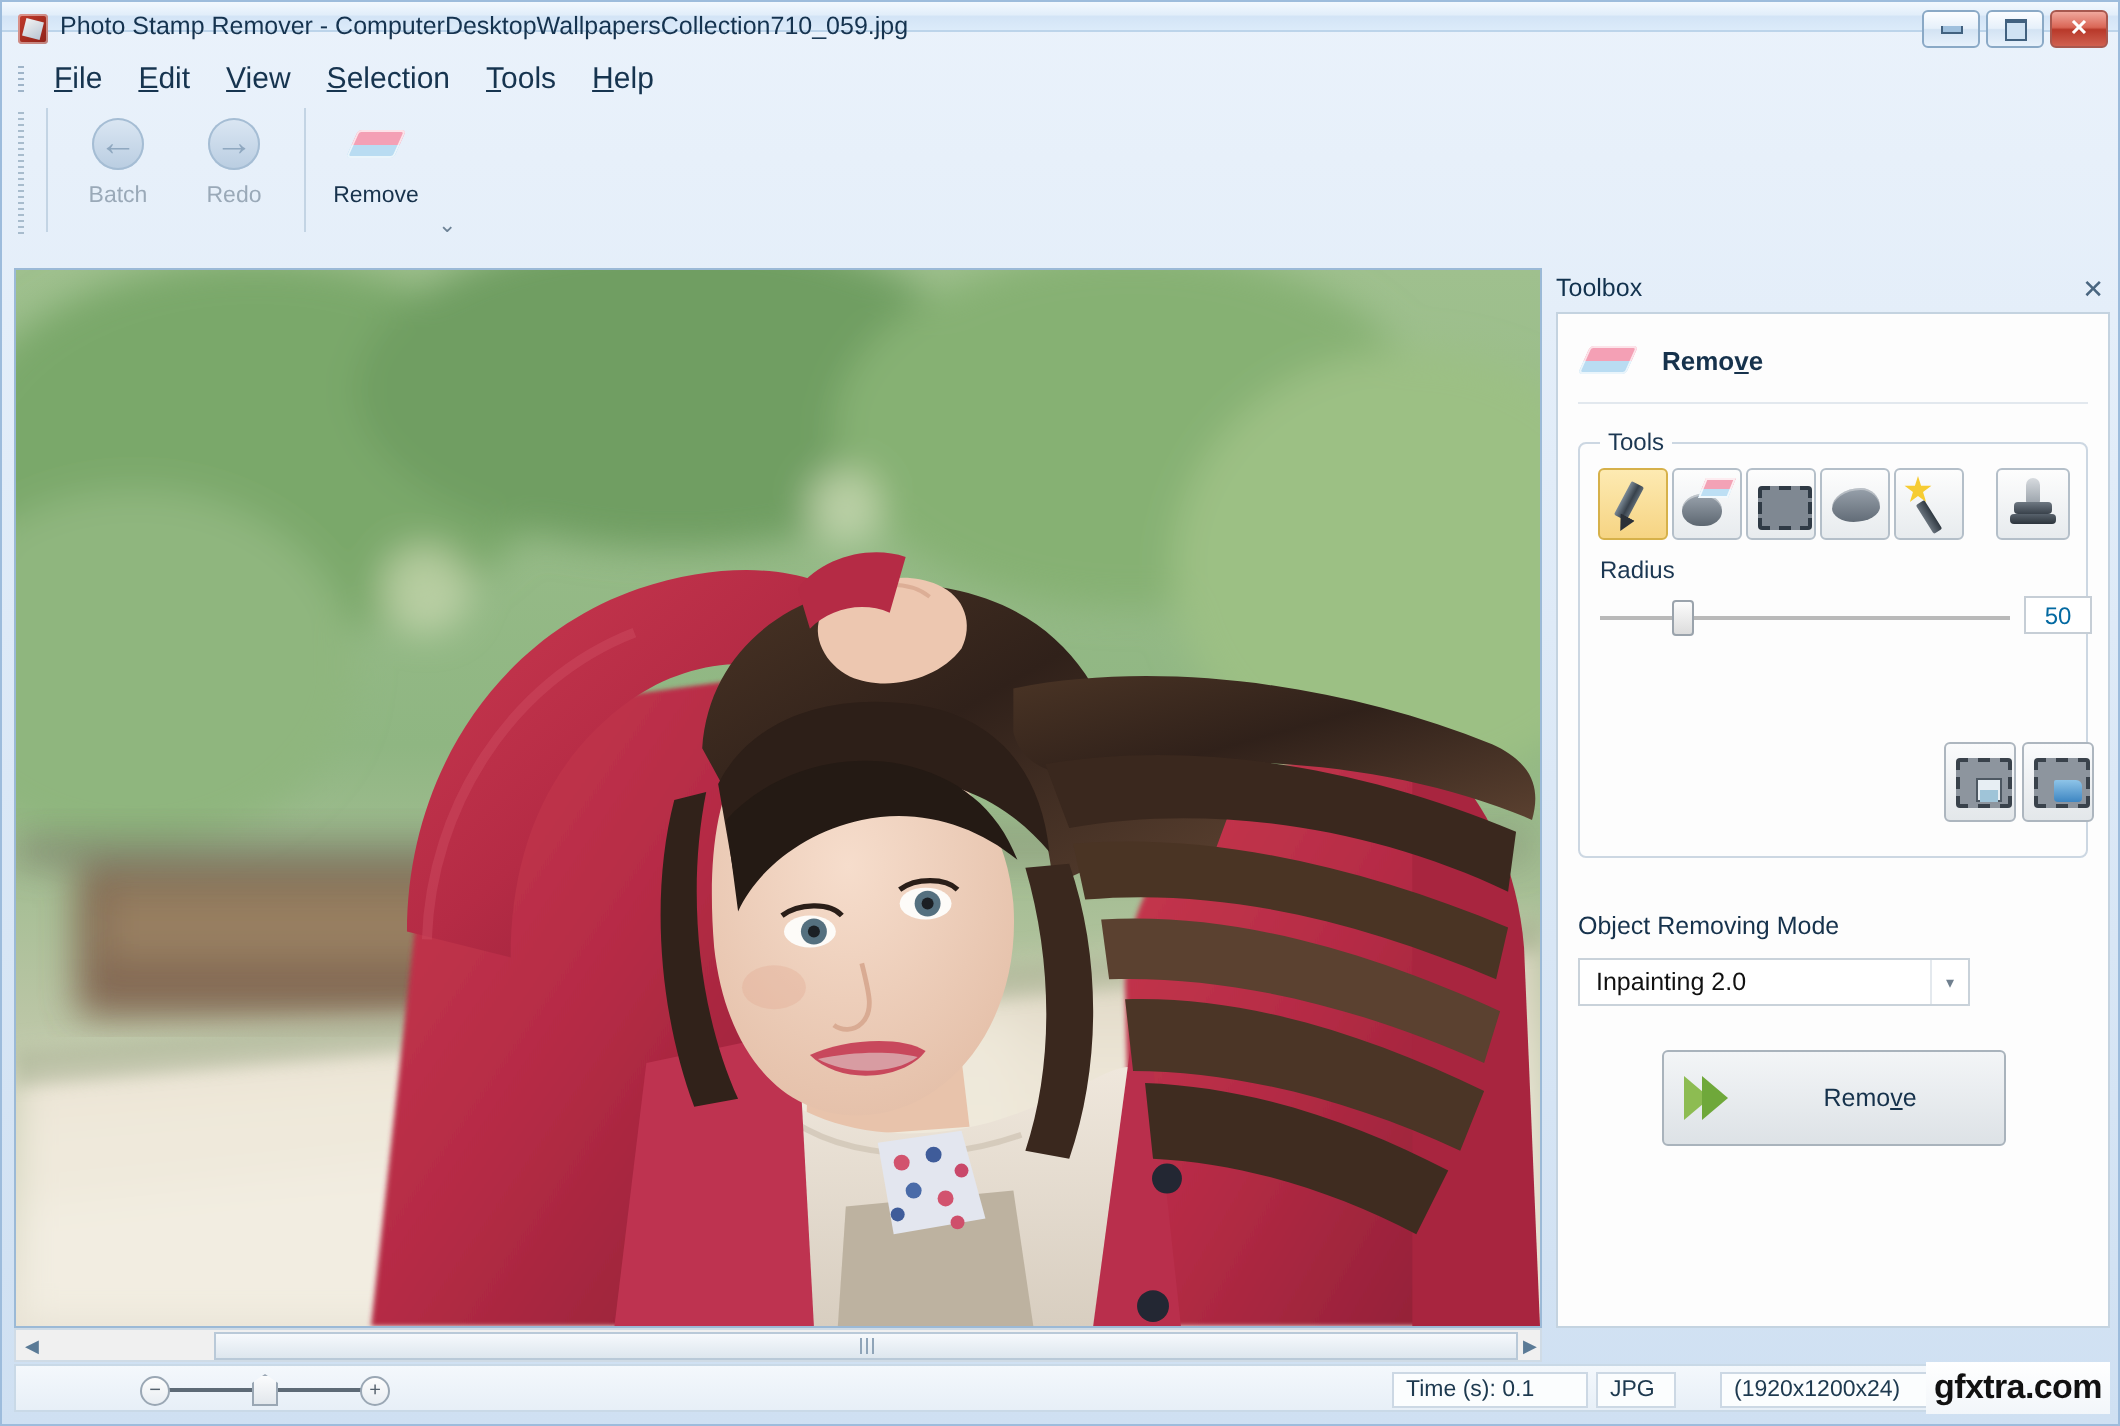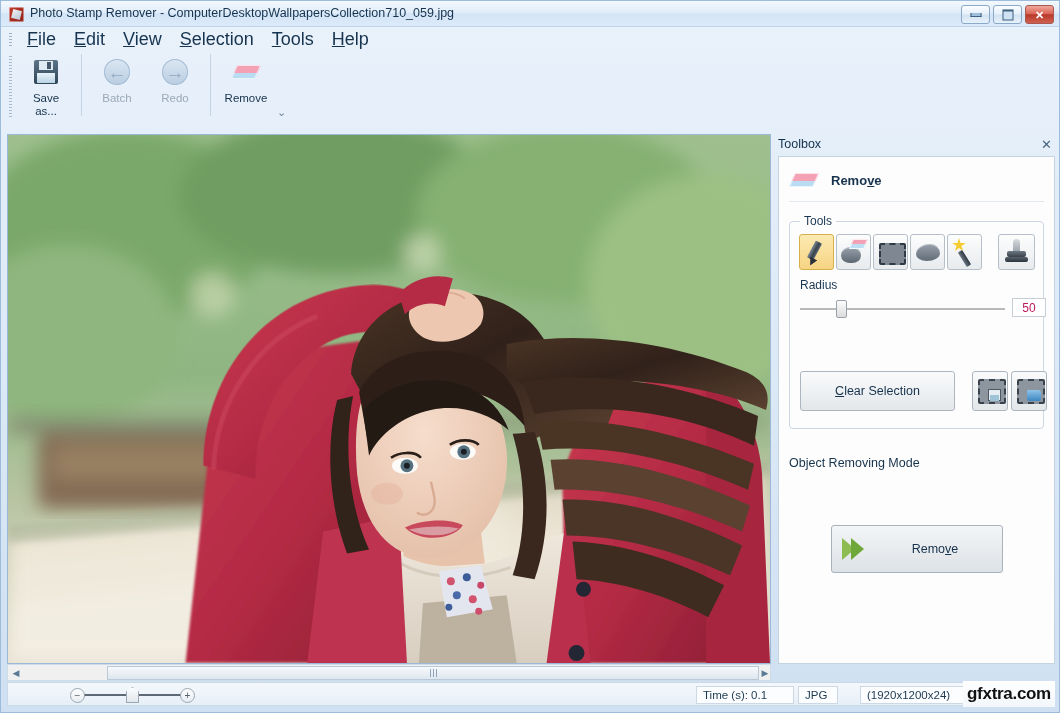--- a/index.html
+++ b/index.html
@@ -8,21 +8,21 @@
     font-family:"Liberation Sans",sans-serif;font-size:12px;
     background:#dfe9f5;
   }
   .app{
     position:absolute;left:0;top:0;width:1060px;height:713px;
     background:linear-gradient(180deg,#eaf2fb 0%,#dbe8f6 55%,#cfe0f2 100%);
     border:1px solid #9dbcdc;box-sizing:border-box;
   }
   
   .titlebar{
-    position:absolute;left:0;top:0;width:100%;height:26px;
+    position:absolute;left:0;top:0;width:100%;height:15px;
     background:linear-gradient(180deg,#f2f8fe 0%,#e2eefa 45%,#d3e4f6 52%,#dcebfa 100%);
     border-bottom:1px solid #bcd4ea;box-sizing:border-box;
   }
   .title-ico{
     position:absolute;left:8px;top:6px;width:15px;height:15px;
     background:linear-gradient(135deg,#c23a2b,#8d2118);
     border-radius:2px;box-shadow:inset 0 0 0 1px rgba(255,255,255,.45);
   }
   .title-ico:after{
     content:"";position:absolute;left:3px;top:3px;width:9px;height:9px;
@@ -49,21 +49,21 @@
   .wbtn.close .g{color:#fff;font-size:11px;font-weight:bold;}
   .min-g{width:9px;height:3px;border:1px solid #41617f;border-top:none;background:#9fc0dd;}
   .max-g{width:9px;height:8px;border:1px solid #41617f;border-top-width:2px;background:#cfe2f3;}
   
   .menubar{
     position:absolute;left:0;top:27px;width:100%;height:22px;
     display:flex;align-items:center;
   }
   .grip{width:3px;height:13px;margin-left:8px;margin-right:6px;
     background:repeating-linear-gradient(180deg,#9fb4c8 0 1px,transparent 1px 3px);}
-  .menu-item{padding:2px 9px;color:#16344f;font-size:18px;cursor:default;}
+  .menu-item{padding:2px 9px;color:#16344f;font-size:15px;cursor:default;}
   .menu-item u{text-decoration:underline;}
   
   .toolbar{
     position:absolute;left:0;top:49px;width:100%;height:82px;
     display:flex;align-items:flex-start;
   }
   .tb-grip{width:3px;height:62px;margin:6px 5px 0 8px;
     background:repeating-linear-gradient(180deg,#a8bccd 0 1px,transparent 1px 3px);}
   .tb-sep{width:1px;height:62px;margin:4px 6px 0 6px;background:#c3d4e4;}
   .tb-btn{
@@ -215,21 +215,21 @@
     background:linear-gradient(180deg,#58626c,#2c343c);}
   
   .radius-lab{position:absolute;left:10px;top:56px;font-size:12px;color:#1b3752;}
   .slider{position:absolute;left:10px;top:78px;width:205px;height:18px;}
   .slider .track{position:absolute;left:0;top:8px;width:100%;height:2px;background:#b9b9b9;}
   .slider .thumb{position:absolute;left:36px;top:0;width:11px;height:18px;border-radius:2px;
     background:linear-gradient(180deg,#fcfcfc,#dcdcdc);border:1px solid #9aa3ac;box-sizing:border-box;}
   .radius-val{
     position:absolute;left:222px;top:76px;width:34px;height:19px;
     border:1px solid #c6ced6;background:#fff;box-sizing:border-box;
-    font-size:12px;color:#be185d;text-align:center;line-height:18px;
+    font-size:12px;color:#0369a1;text-align:center;line-height:18px;
   }
   
   .clear-btn{
     position:absolute;left:10px;top:149px;width:155px;height:40px;
     border:1px solid #adb6bf;border-radius:3px;box-sizing:border-box;
     background:linear-gradient(180deg,#fafbfc,#e3e7ea);
     font-size:12.5px;color:#16324c;display:flex;align-items:center;justify-content:center;cursor:default;
   }
   .clear-btn u{text-decoration:underline;}
   .selio{position:absolute;top:149px;width:36px;height:40px;border:1px solid #adb6bf;border-radius:3px;
@@ -323,31 +323,20 @@
     <div class="menu-item"><u>V</u>iew</div>
     <div class="menu-item"><u>S</u>election</div>
     <div class="menu-item"><u>T</u>ools</div>
     <div class="menu-item"><u>H</u>elp</div>
   </div>
 
   <div class="toolbar">
     <div class="tb-grip"></div>
 
 
-    <div class="tb-btn">
-      <div class="tb-ico ic-floppy">
-        <div class="bd"></div>
-          <div class="sh"></div>
-          <div class="lb"></div>
-      </div>
-      <div class="tb-lab">
-        <span>Save</span><br>
-        <span>as...</span>
-      </div>
-    </div>
 
     <div class="tb-sep"></div>
 
     <div class="tb-btn dis">
       <div class="tb-ico ic-circ">
         <div class="cc"></div>
           <div class="ar">←</div>
       </div>
       <div class="tb-lab">Batch</div>
     </div>
@@ -588,38 +577,39 @@
           </span>
         </div>
 
         <div class="radius-lab">Radius</div>
         <div class="slider">
           <div class="track"></div>
           <div class="thumb"></div>
         </div>
         <div class="radius-val">50</div>
 
-        <div class="clear-btn">
-          <span><u>C</u><span>lear Selection</span></span>
-        </div>
         <div class="selio a">
           <span class="gl">
             <span class="sio-rect"></span>
               <span class="sio-fl"></span>
           </span>
         </div>
         <div class="selio b">
           <span class="gl">
             <span class="sio-rect"></span>
               <span class="sio-fo"></span>
           </span>
         </div>
       </div>
 
       <div class="orm-lab">Object Removing Mode</div>
+      <div class="orm-sel">
+        <span class="orm-val">Inpainting 2.0</span>
+        <span class="orm-arrow">▾</span>
+      </div>
 
       <div class="remove-btn">
         <span class="rb-ico">
           <span class="ch c1"></span>
             <span class="ch c2"></span>
         </span>
         <span class="rb-lab">
           <span>Remo</span><u>v</u><span>e</span>
         </span>
       </div>

